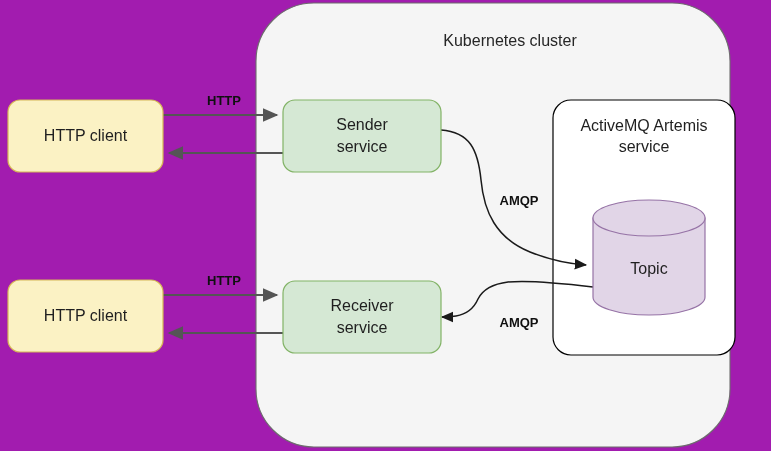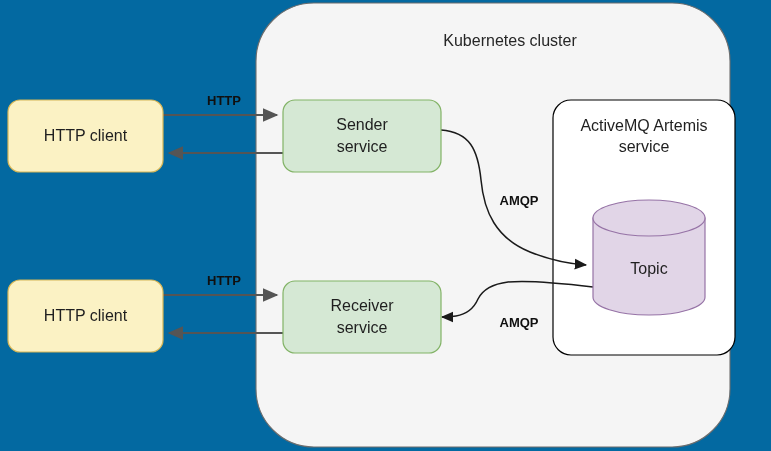--- a/index.html
+++ b/index.html
@@ -8,21 +8,21 @@
     padding: 0;
     background: #ffffff;
   }
   body {
     font-family: "Liberation Sans", sans-serif;
   }
   #canvas {
     position: relative;
     width: 771px;
     height: 451px;
-    background: #0369a1;
+    background: #a21caf;
     overflow: hidden;
   }
   #diagram-svg {
     position: absolute;
     top: 0;
     left: 0;
     width: 771px;
     height: 451px;
   }
   .node-label {

